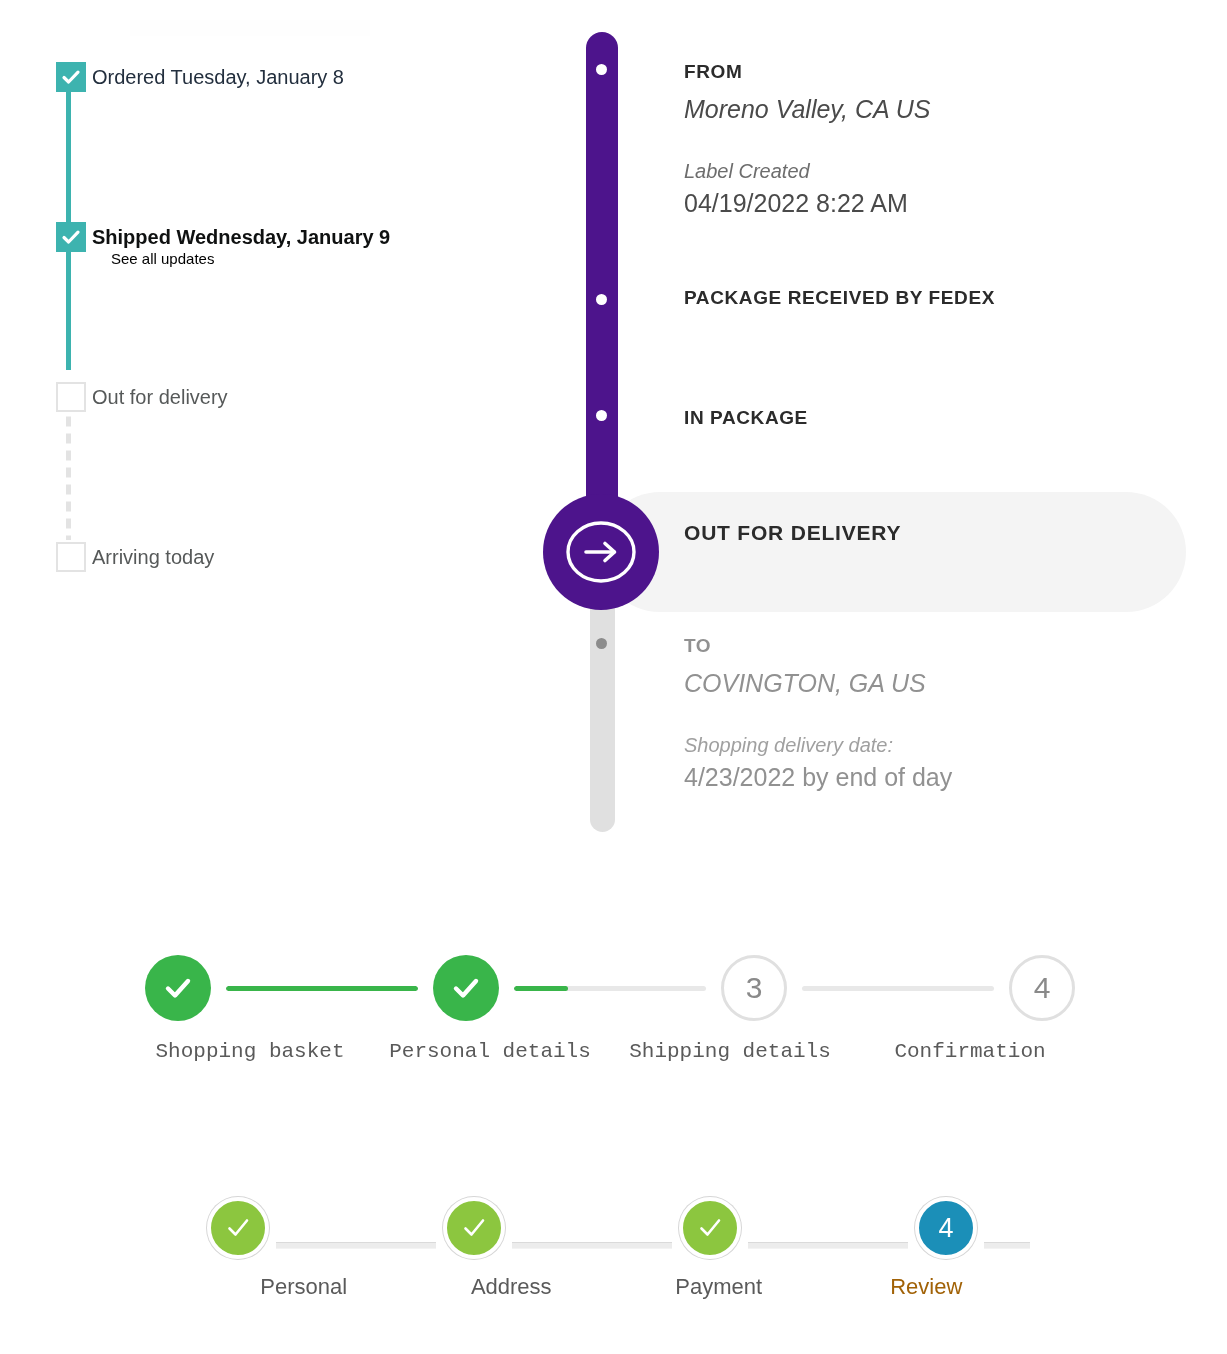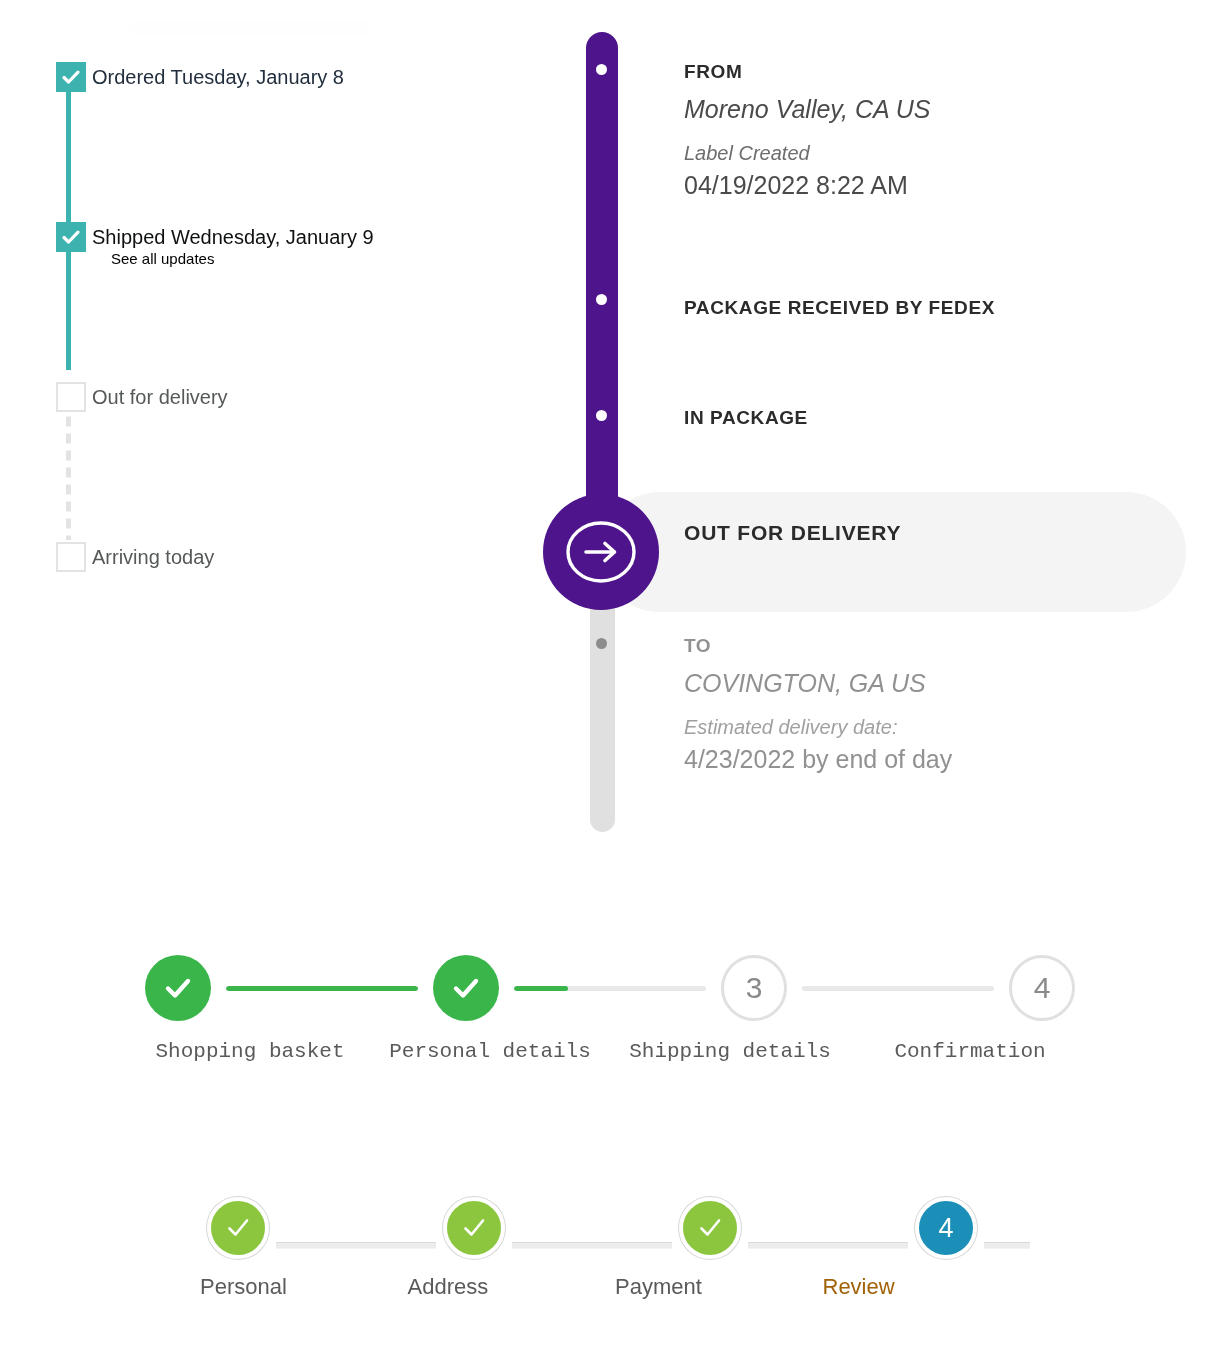--- a/index.html
+++ b/index.html
@@ -46,21 +46,21 @@
   .ot-label {
     position: absolute;
     left: 36px;
     top: 1px;
     white-space: nowrap;
     font-size: 20px;
     color: #232f3e;
     line-height: 28px;
   }
   .ot-label.muted { color: #565959; }
-  .ot-label.bold { font-weight: normal; color: #0f1111; }
+  .ot-label.bold { font-weight: bold; color: #0f1111; }
   .ot-sublink {
     position: absolute;
     left: 36px;
     top: 28px;
     font-size: 15px;
     color: #000000;
     white-space: nowrap;
     cursor: pointer;
     margin-left: 19px;
   }
@@ -157,21 +157,21 @@
     margin-top: 8px;
     font-style: italic;
   }
   .fx-place.gray { color: #919191; }
   .fx-meta-label {
     font-size: 20px;
     font-style: italic;
     color: #6d6d6d;
     white-space: nowrap;
     line-height: 26px;
-    margin-top: 14px;
+    margin-top: 32px;
   }
   .fx-meta-label.gray { color: #a0a0a0; }
   .fx-meta-value {
     font-size: 25px;
     color: #4a4a4a;
     white-space: nowrap;
     line-height: 34px;
     margin-top: 2px;
   }
   .fx-meta-value.gray { color: #919191; }
@@ -306,21 +306,21 @@
   }
   .wz-labels {
     position: absolute;
     left: 0;
     top: 84px;
     width: 830px;
     display: flex;
   }
   .wz-labels > div {
     flex: 1 1 0;
-    text-align: left;
+    text-align: center;
     font-size: 22px;
     color: #5a5a5a;
     white-space: nowrap;
   }
   .wz-labels > div.active {
     color: #a16207;
   }
 
   
   #top-artifact {
@@ -392,36 +392,36 @@
     </svg>
   </div>
 
   <div class="fx-entry" style="top:60px;">
     <div class="fx-head">FROM</div>
     <div class="fx-place">Moreno Valley, CA US</div>
     <div class="fx-meta-label">Label Created</div>
     <div class="fx-meta-value">04/19/2022 8:22 AM</div>
   </div>
 
-  <div class="fx-entry" style="top:296px;">
+  <div class="fx-entry" style="top:286px;">
     <div class="fx-head">PACKAGE RECEIVED BY FEDEX</div>
   </div>
 
   <div class="fx-entry" style="top:406px;">
     <div class="fx-head">IN PACKAGE</div>
   </div>
 
   <div class="fx-entry" style="top:521px;">
     <div class="fx-status-big">OUT FOR DELIVERY</div>
   </div>
 
   <div class="fx-entry" style="top:634px;">
     <div class="fx-head gray">TO</div>
     <div class="fx-place gray">COVINGTON, GA US</div>
-    <div class="fx-meta-label gray">Estimated delivery date:</div>
+    <div class="fx-meta-label gray">Shopping delivery date:</div>
     <div class="fx-meta-value gray">4/23/2022 by end of day</div>
   </div>
 </div>
 
 <div id="checkout-stepper">
   <div class="cs-track">
 
     <div class="cs-step">
       <div class="cs-circle done">
         <svg width="34" height="34" viewBox="0 0 34 34">

